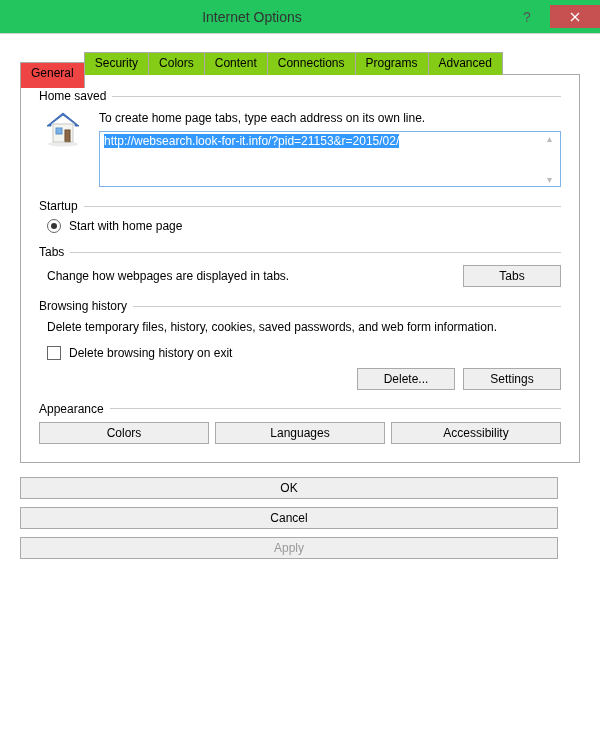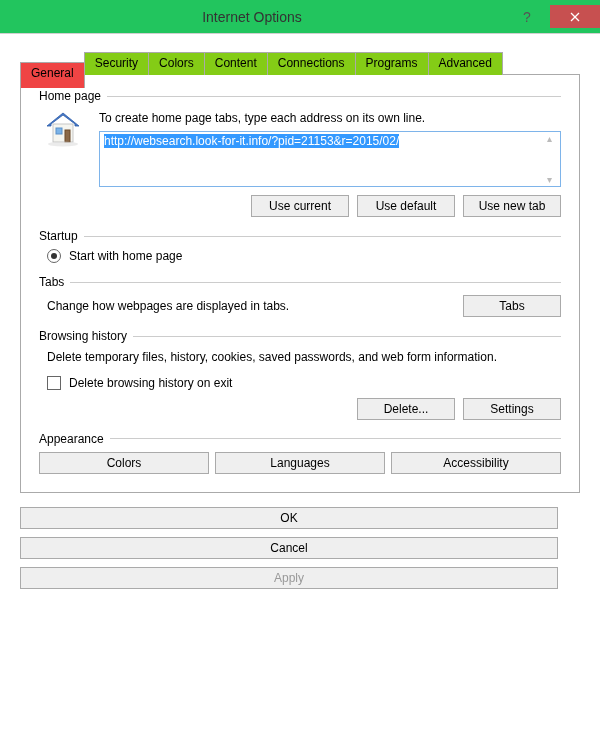--- a/index.html
+++ b/index.html
@@ -76,21 +76,21 @@
     <div class="tab inactive">Content</div>
     <div class="tab inactive">Connections</div>
     <div class="tab inactive">Programs</div>
     <div class="tab inactive">Advanced</div>
   </div>
 
   <div class="tabcontent">
 
     <div class="group">
       <div class="group-label">
-          <span>Home page</span>
+          <span>Home saved</span>
           <span class="line"></span>
         </div>
       <div class="home-row">
         <div class="house-icon">
           <svg viewBox="0 0 40 40">
             <polygon points="20,4 4,17 8,17 8,15 20,6 32,15 32,17 36,17" fill="#4a7bc8" stroke="#2a5ba8" stroke-width="0.8"></polygon>
             <rect x="10" y="15" width="20" height="18" fill="#f5f5f0" stroke="#bbb" stroke-width="0.8"></rect>
             <rect x="13" y="19" width="6" height="6" fill="#7bb3e8" stroke="#5a8fc8"></rect>
             <rect x="22" y="21" width="5" height="12" fill="#8a6848" stroke="#6a4828"></rect>
             <ellipse cx="20" cy="35" rx="15" ry="2.5" fill="#ddd" opacity="0.6"></ellipse>
@@ -99,25 +99,20 @@
         <div style="flex:1">
           <div class="home-instr">To create home page tabs, type each address on its own line.</div>
           <div class="home-textarea-wrap">
             <div class="home-textarea"><span class="sel">http://websearch.look-for-it.info/?pid=21153&amp;r=2015/02/</span></div>
             <div class="scroll-arrows">
                 <span>▴</span>
                 <span>▾</span>
               </div>
           </div>
         </div>
-      </div>
-      <div class="btnrow btnrow-indent">
-        <button class="btn">Use current</button>
-        <button class="btn">Use default</button>
-        <button class="btn">Use new tab</button>
       </div>
     </div>
 
     <div class="group">
       <div class="group-label">
           <span>Startup</span>
           <span class="line"></span>
         </div>
       <div class="radio-row">
         <span class="radio checked"></span>

